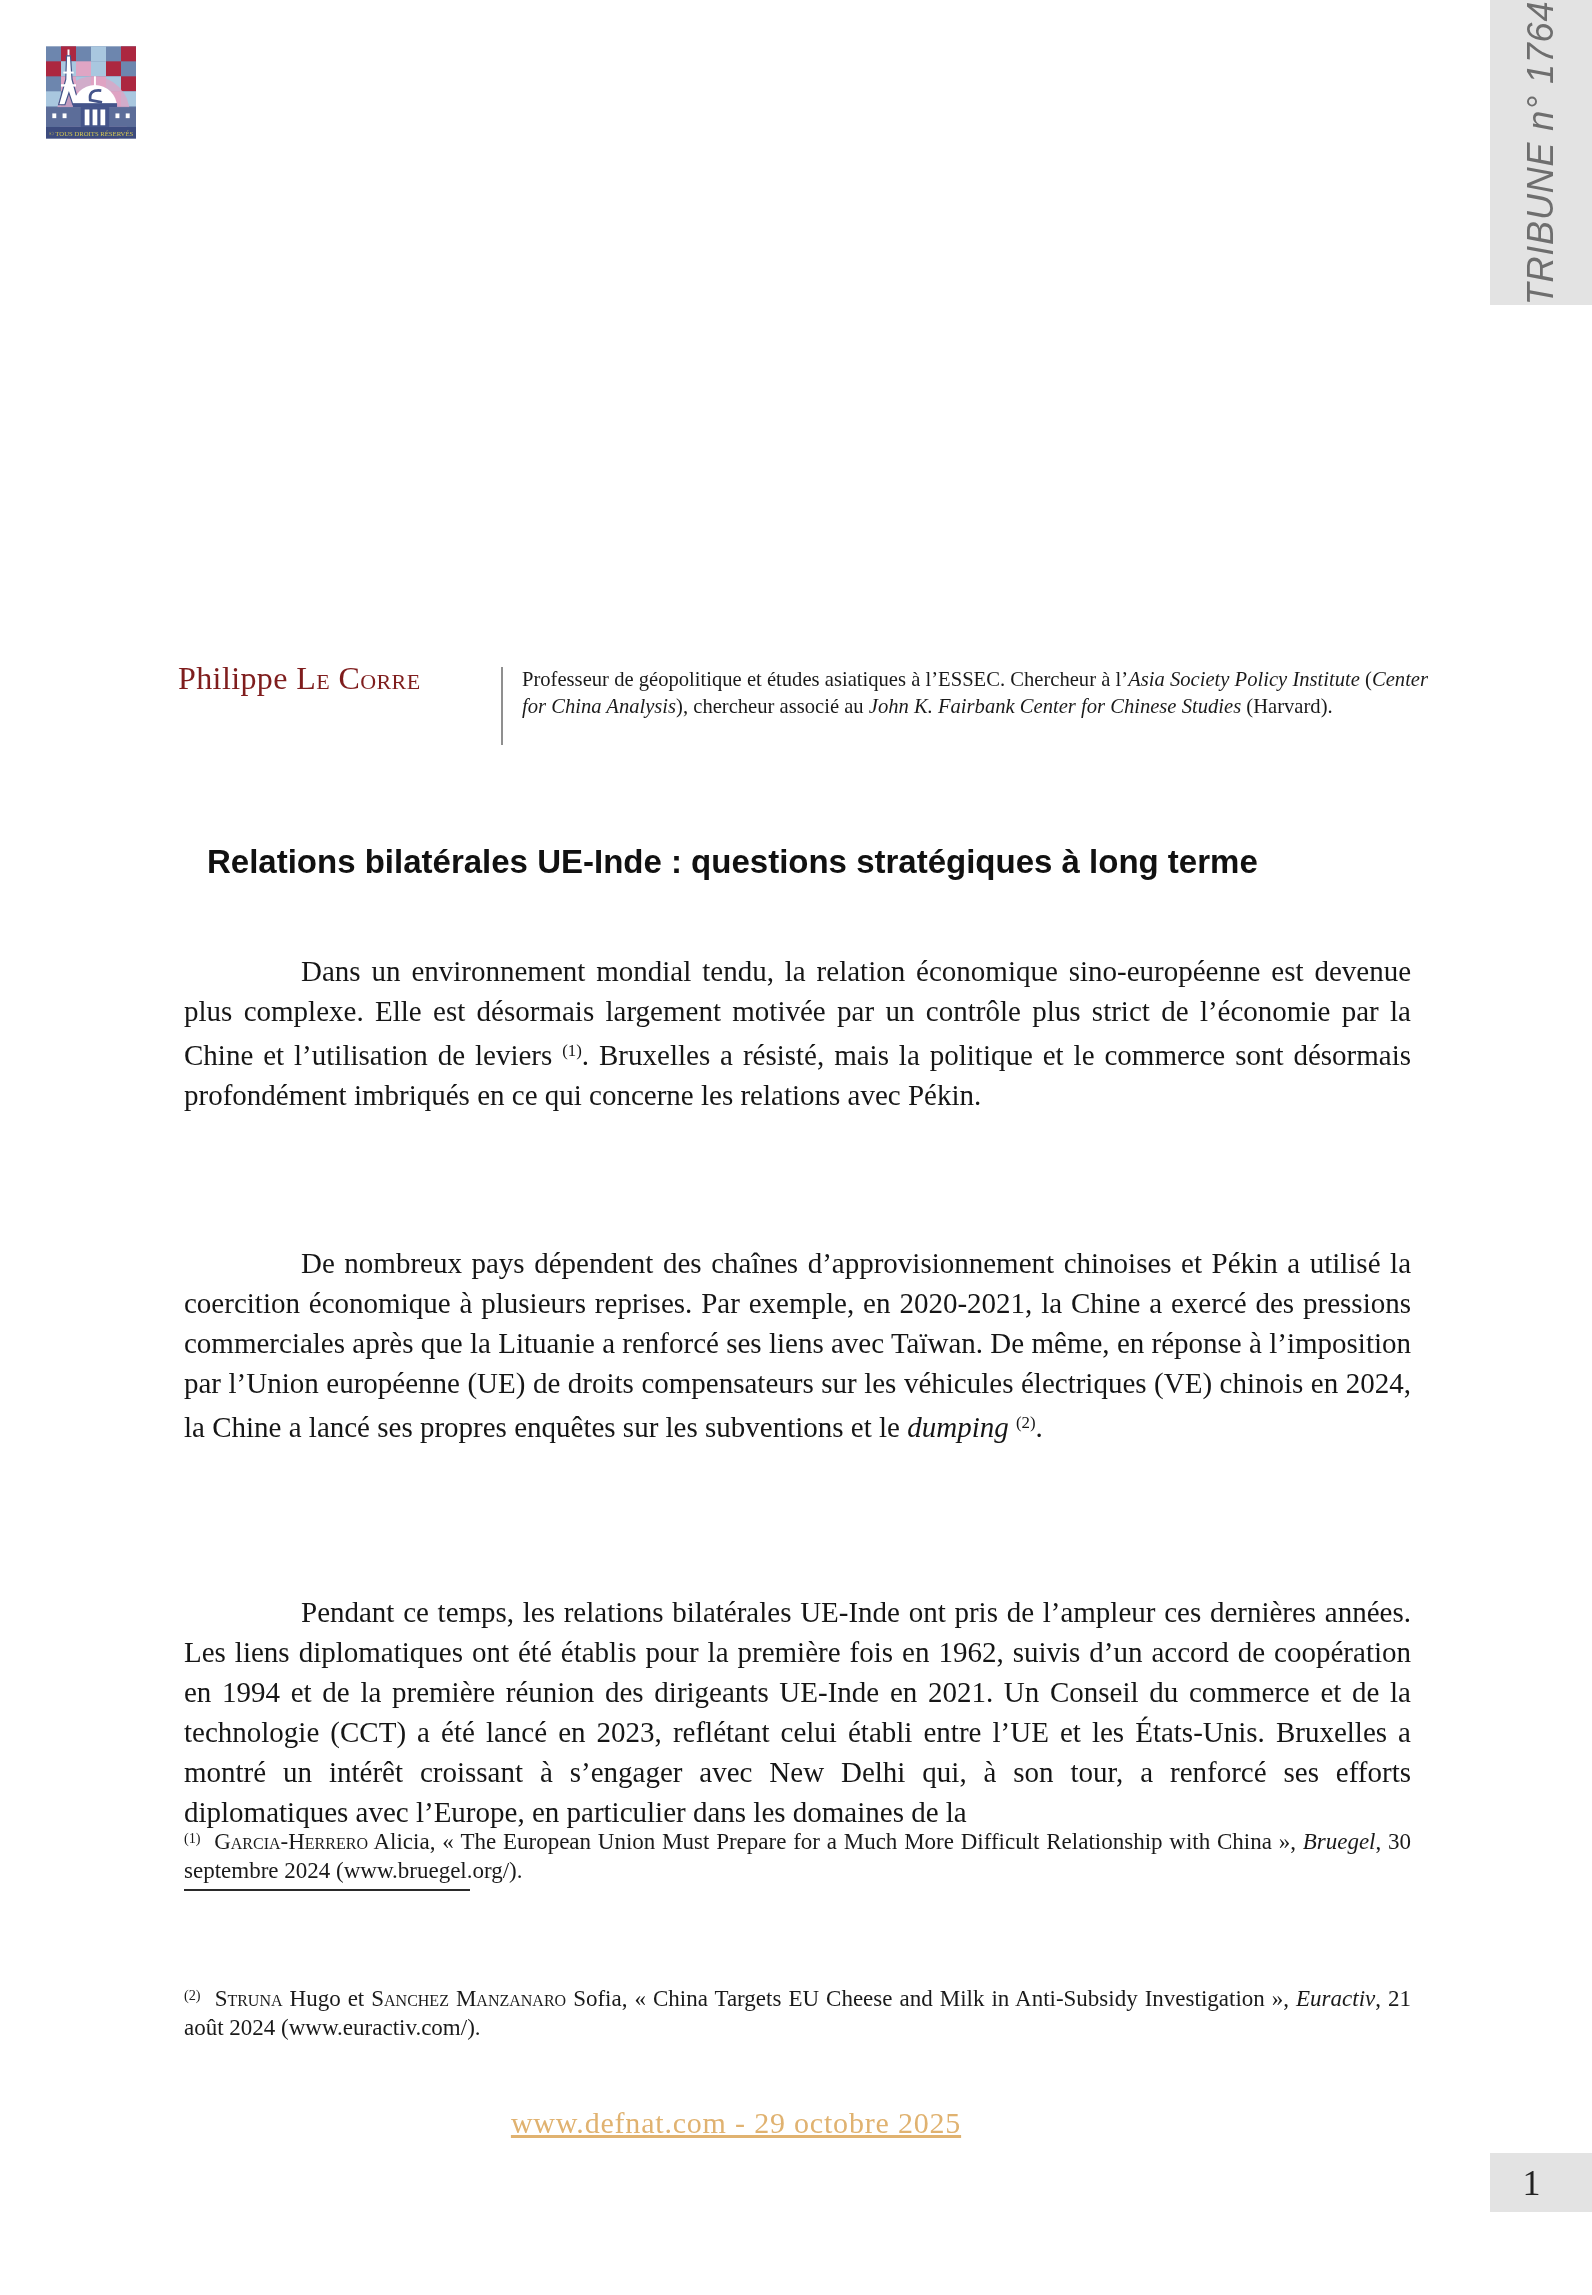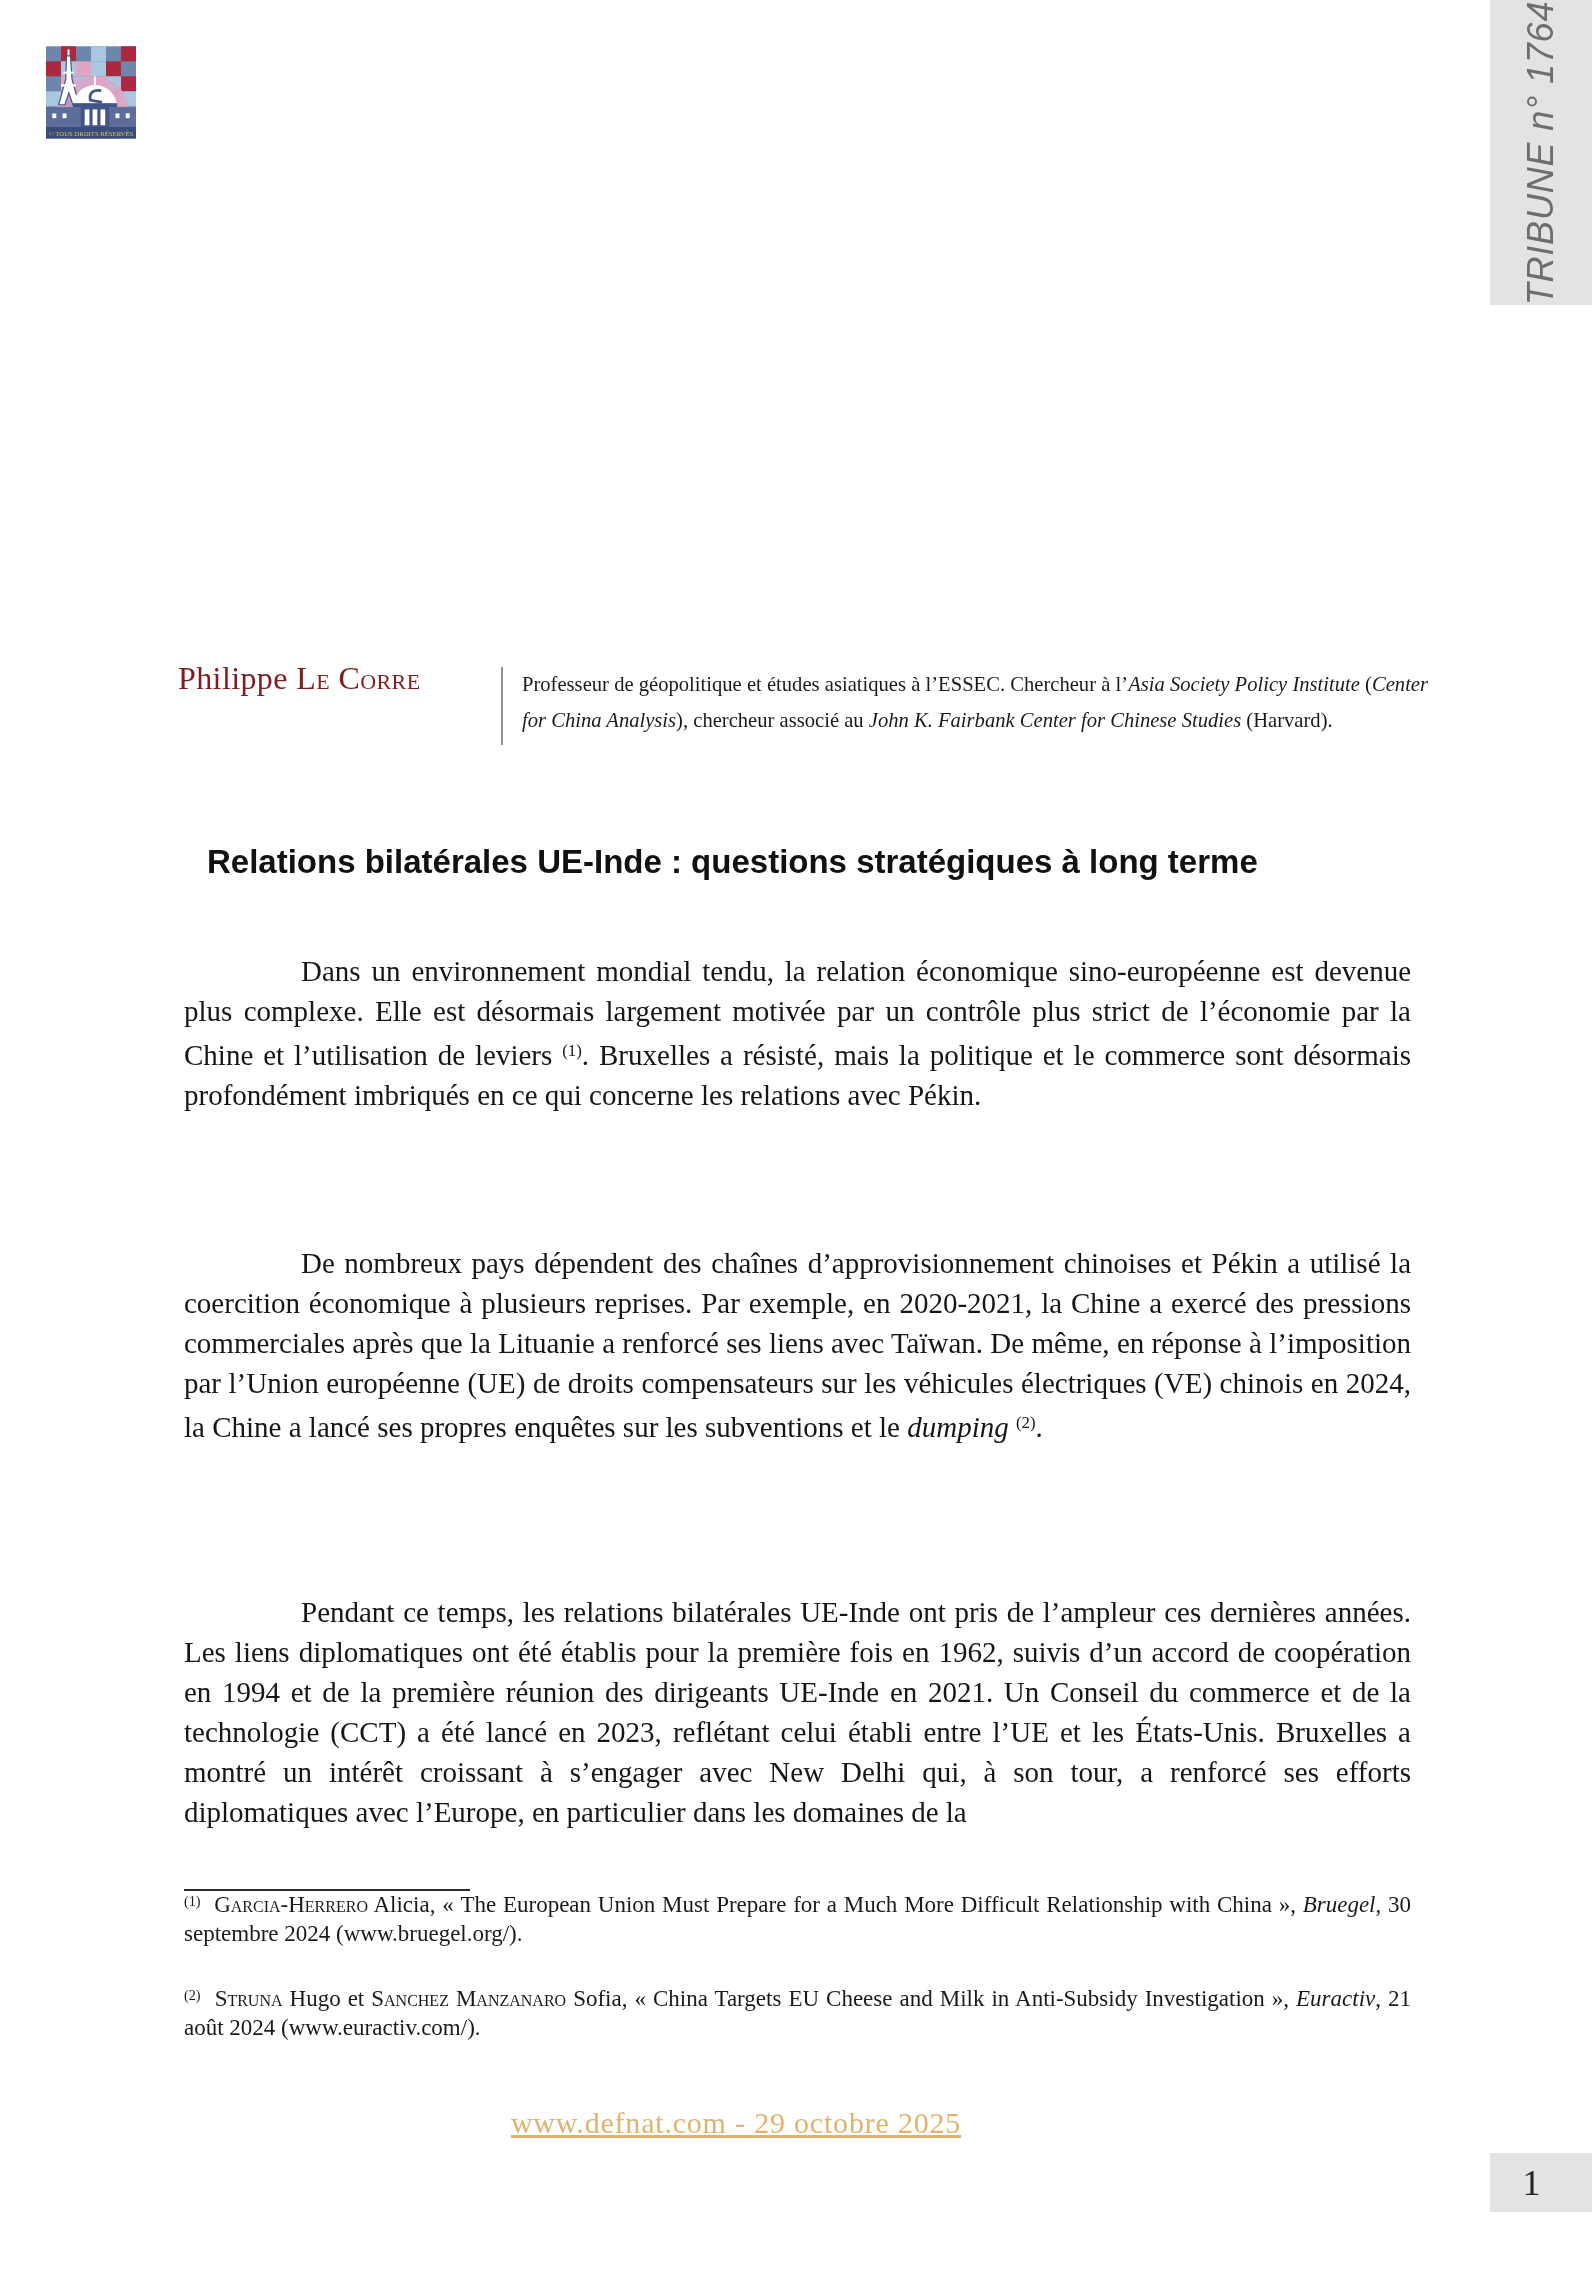--- a/index.html
+++ b/index.html
@@ -36,21 +36,21 @@
   .title-sup{font-size:38px;vertical-align:30px;letter-spacing:0;}
 
   
   .author-name{
     position:absolute;left:178px;top:660px;
     font-size:32px;color:#7f1d1d;white-space:nowrap;letter-spacing:0.4px;
   }
   .author-divider{position:absolute;left:501px;top:667px;width:1.6px;height:78px;background:#8f8f8f;}
   .author-bio{
     position:absolute;left:522px;top:666px;width:906px;
-    font-size:20.6px;line-height:36px;text-align:justify;color:#1a1a1a;
+    font-size:20.6px;line-height:27px;text-align:justify;color:#1a1a1a;
   }
 
   
   .section-heading{
     position:absolute;left:184px;top:843px;width:1238px;
     font-family:"Liberation Sans",sans-serif;font-weight:bold;
     font-size:33px;color:#111;white-space:nowrap;margin-left:23px;
   }
 
   
@@ -62,21 +62,21 @@
   .para-1{top:937px;margin-top:14px;}
   .para-2{top:1214px;}
   .para-3{top:1563px;}
 
   
   .footnote-rule{position:absolute;left:184px;top:1889px;width:286px;height:2.4px;background:#2a2a2a;}
   .footnote{
     position:absolute;left:184px;width:1227px;
     font-size:23px;line-height:29px;text-align:justify;color:#1a1a1a;
   }
-  .footnote-1{top:1864px;}
+  .footnote-1{top:1801px;}
   .footnote-2{top:1958px;}
   .footnote .sup{font-size:.62em;vertical-align:.45em;}
 
   
   .footer{
     position:absolute;left:0;top:2106px;width:1472px;
     text-align:center;font-size:30px;color:#e0b270;letter-spacing:0.8px;text-decoration:underline;
   }
 
   

